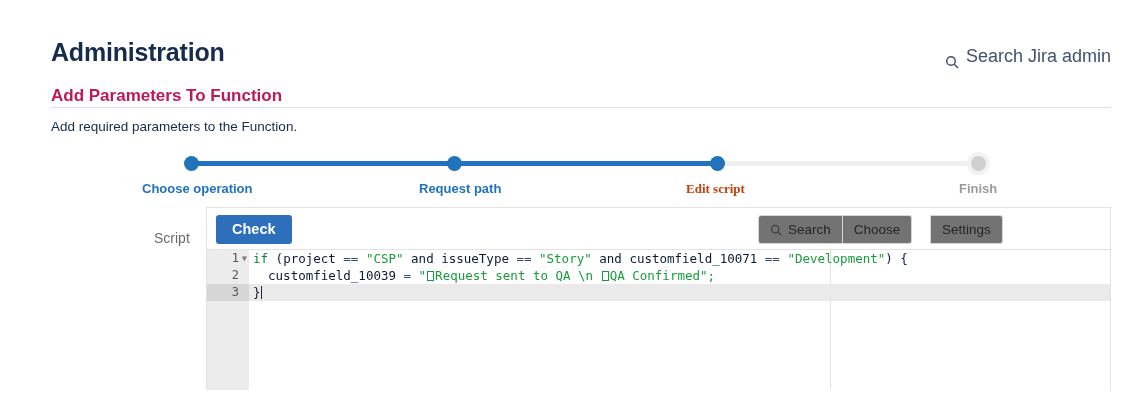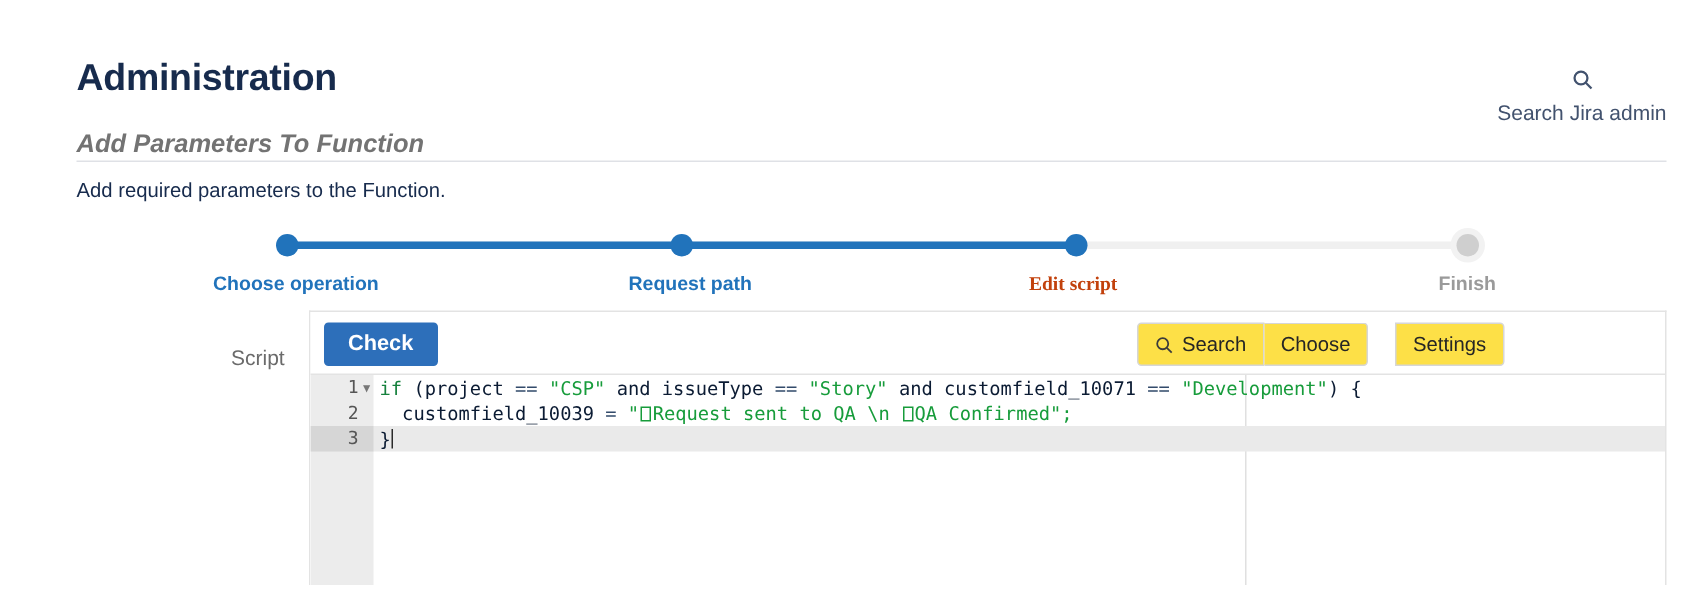--- a/index.html
+++ b/index.html
@@ -14,30 +14,29 @@
   #page { position: relative; width: 1121px; height: 343px; background: #fff; margin-left: 21px; }
 
   
   .page-title {
     position: absolute; left: 30px; top: 38px;
     font-size: 25px; font-weight: bold; color: #172b4d;
     letter-spacing: -0.2px;
   }
   .admin-search {
     position: absolute; right: 31px; top: 46px;
-    display: flex; align-items: center; gap: 7px;
-    font-size: 14px; color: #42526e; cursor: pointer;
+    display: flex; align-items: flex-end; gap: 7px;
+    font-size: 18px; color: #42526e; cursor: pointer;
     white-space: nowrap;
-    flex-direction: column;
   }
   .admin-search .mag { width: 14px; height: 14px; display: block; }
 
   .section-title {
     position: absolute; left: 30px; top: 86px;
-    font-size: 17px; font-weight: bold; color: #737373; font-style: italic;
+    font-size: 17px; font-weight: bold; color: #be185d;
   }
   .hr {
     position: absolute; left: 30px; top: 107px;
     width: 1060px; height: 1px; background: #dfe1e6;
   }
   .section-desc {
     position: absolute; left: 30px; top: 119px;
     font-size: 13.5px; color: #172b4d;
   }
 
@@ -81,21 +80,21 @@
   }
   .check-btn {
     position: absolute; left: 9px; top: 7px;
     background: #2d6fba; color: #fff; border: none; border-radius: 3px;
     font-family: "Liberation Sans", sans-serif;
     font-size: 14.5px; font-weight: bold;
     padding: 0 16px; height: 29px; line-height: 29px; cursor: pointer;
   }
   .btn-group { position: absolute; top: 7px; display: flex; }
   .tb-btn {
-    height: 29px; background: #fde047; border: 1px solid #d6d6d6;
+    height: 29px; background: #737373; border: 1px solid #d6d6d6;
     color: #252525; font-family: "Liberation Sans", sans-serif; font-size: 13.5px;
     padding: 0 11px; display: flex; align-items: center; gap: 6px;
     cursor: pointer; white-space: nowrap;
   }
   .tb-btn + .tb-btn { border-left: none; }
   .btn-group .tb-btn:first-child { border-radius: 3px 0 0 3px; }
   .btn-group .tb-btn:last-child { border-radius: 0 3px 3px 0; }
   .tb-btn svg { display: block; }
 
   

